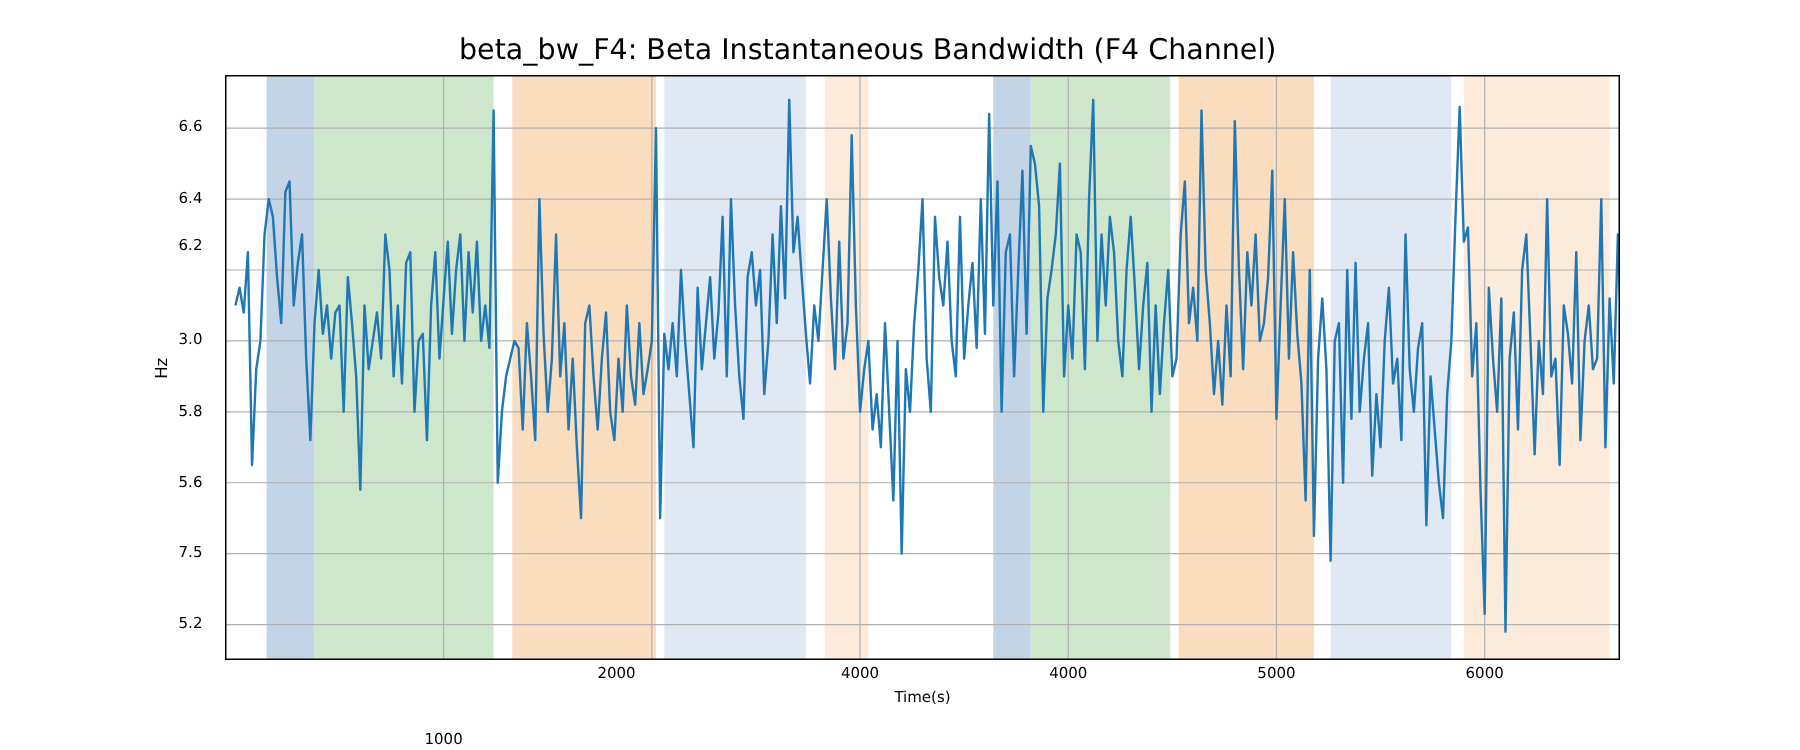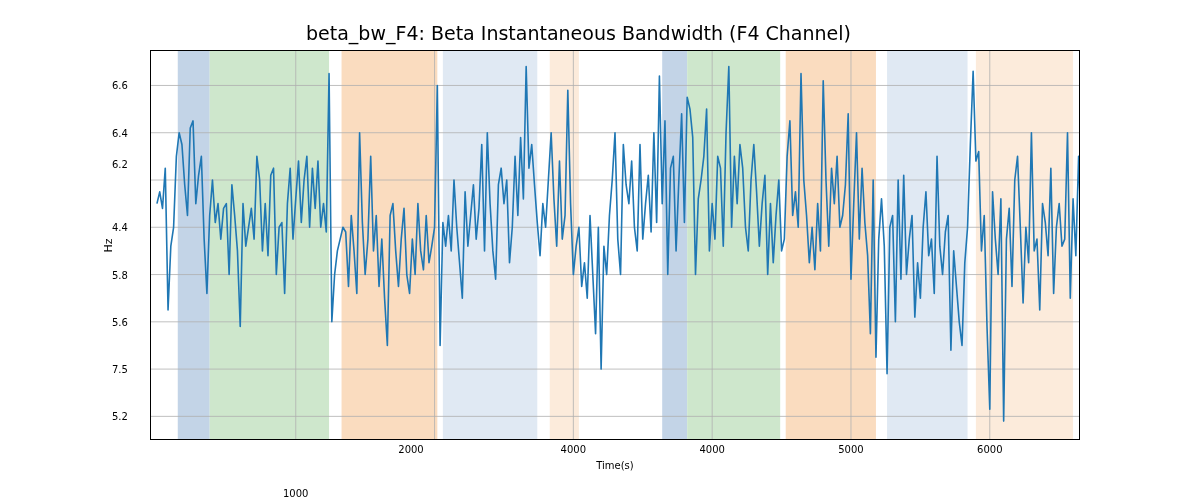--- a/index.html
+++ b/index.html
@@ -54,21 +54,21 @@
     width: 930px;
     text-align: center;
     font-size: 10px;
   }
   .tick-label {
     position: absolute;
     font-size: 10px;
     color: #000;
   }
   .xtick { transform: translateX(-50%); top: 444px; }
-  .ytick { transform: translateY(-50%); text-align: left; width: 30px; }
+  .ytick { transform: translateY(-50%); text-align: center; width: 30px; }
   svg { position: absolute; top: 0; left: 0; }
 </style>
 </head>
 <body>
 
 <div class="figure">
   <div class="title">beta_bw_F4: Beta Instantaneous Bandwidth (F4 Channel)</div>
 
   <div class="ylabel">
     <span>Hz</span>
@@ -111,18 +111,18 @@
       <div class="tick-label xtick" style="left: 295.746px; margin-top: 44px;">1000</div>
       <div class="tick-label xtick" style="left: 411px;">2000</div>
       <div class="tick-label xtick" style="left: 573.358px;">4000</div>
       <div class="tick-label xtick" style="left: 712.164px;">4000</div>
       <div class="tick-label xtick" style="left: 850.97px;">5000</div>
       <div class="tick-label xtick" style="left: 989.776px;">6000</div>
       <div class="tick-label ytick" style="left: 112px; top: 416.364px;">5.2</div>
       <div class="tick-label ytick" style="left: 112px; top: 369.091px;">7.5</div>
       <div class="tick-label ytick" style="left: 112px; top: 321.818px;">5.6</div>
       <div class="tick-label ytick" style="left: 112px; top: 274.545px;">5.8</div>
-      <div class="tick-label ytick" style="left: 112px; top: 227.273px;">4.4</div>
+      <div class="tick-label ytick" style="left: 112px; top: 227.273px;">3.0</div>
       <div class="tick-label ytick" style="left: 112px; top: 164px;">6.2</div>
       <div class="tick-label ytick" style="left: 112px; top: 132.727px;">6.4</div>
       <div class="tick-label ytick" style="left: 112px; top: 85.4545px;">6.6</div>
     </div>
 </div>
 
 </body></html>

